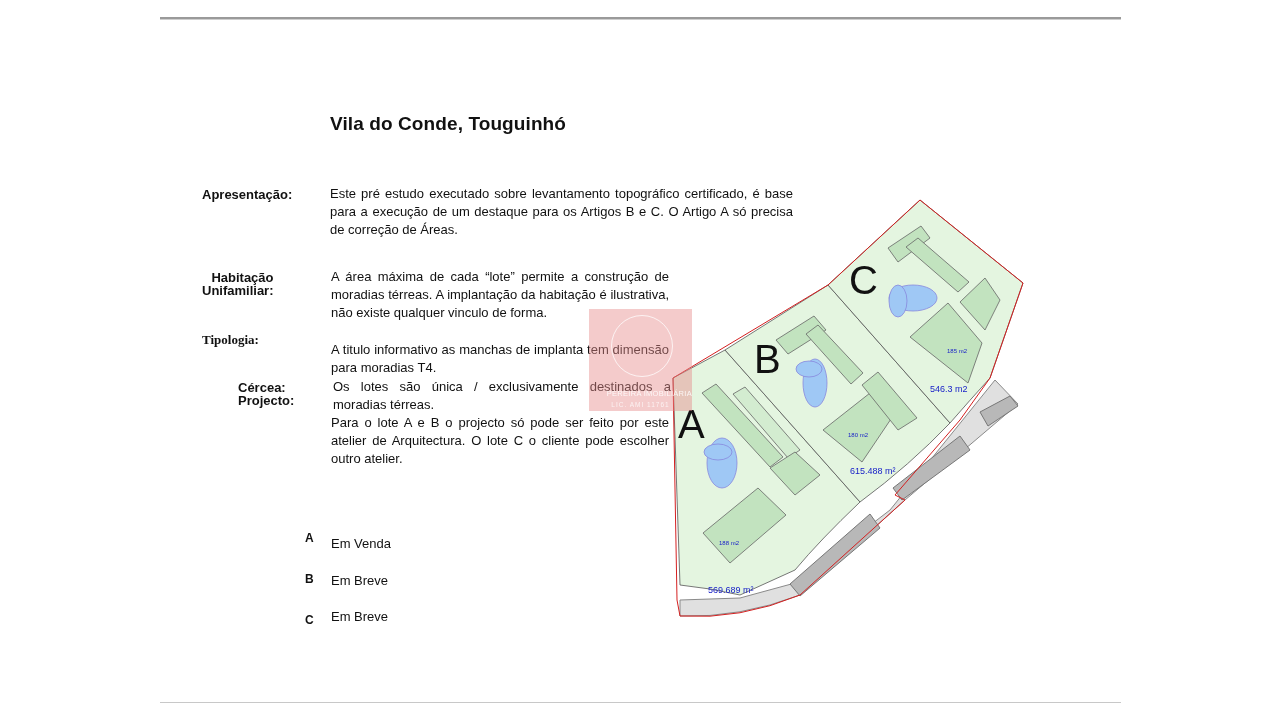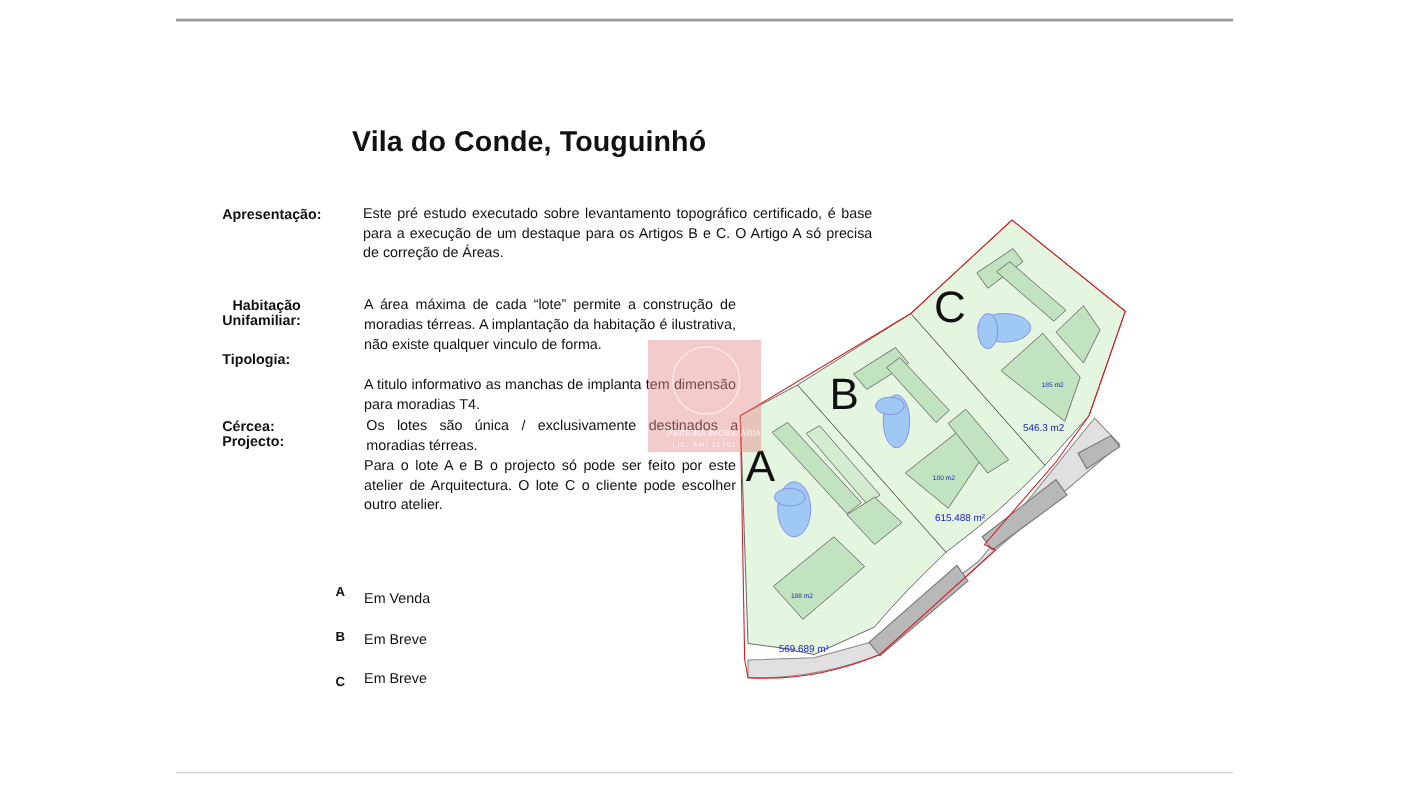--- a/index.html
+++ b/index.html
@@ -2,21 +2,21 @@
 <html><head>
   <meta charset="utf-8">
   <style>
     html, body { margin: 0; padding: 0; background: #ffffff; }
     body { width: 1280px; height: 720px; position: relative; overflow: hidden;
            font-family: "Liberation Sans", "DejaVu Sans", sans-serif; color: #111; }
     .rule-top { position: absolute; left: 160px; top: 17px; width: 961px; height: 2px;
                 background: #9a9a9a; border-bottom: 1px solid #cfcfcf; }
     .rule-bottom { position: absolute; left: 160px; top: 702px; width: 961px; height: 1px;
                    background: #c8c8c8; }
-    .title { position: absolute; left: 320px; top: 113px; font-size: 26px; font-weight: bold;
+    .title { position: absolute; left: 330px; top: 113px; font-size: 19px; font-weight: bold;
              margin: 0; letter-spacing: 0.1px; }
     .label { position: absolute; left: 202px; font-size: 13px; font-weight: bold; line-height: 13px; }
     .para { position: absolute; left: 330px; font-size: 13px; line-height: 18px; text-align: justify;
             text-align-last: left; margin: 0; }
     .p-wide { width: 463px; }
     .p-narrow { width: 338px; }
     .legend-letter { position: absolute; left: 305px; font-size: 12px; font-weight: bold; }
     .legend-text { position: absolute; left: 331px; font-size: 13px; }
     .plan { position: absolute; left: 0; top: 0; width: 1280px; height: 720px; pointer-events: none; }
     .plan .lot { pointer-events: auto; }
@@ -38,24 +38,24 @@
 
 <div class="label" style="top:188px;">Apresentação:</div>
 <p class="para p-wide" style="top:185px;">Este pré estudo executado sobre levantamento topográfico certificado, é base para a execução de um destaque para os Artigos B e C. O Artigo A só precisa de correção de Áreas.</p>
 
 <div class="label" style="top:271px;text-align:right;">
   <div>Habitação</div>
   <div>Unifamiliar:</div>
 </div>
 <p class="para p-narrow" style="top:268px; left:331px;">A área máxima de cada “lote” permite a construção de moradias térreas. A implantação da habitação é ilustrativa, não existe qualquer vinculo de forma.</p>
 
-<div class="label" style="top:320px;">Tipologia:</div>
+<div class="label" style="top:333px;font-family:Liberation Serif, serif;">Tipologia:</div>
 <p class="para p-narrow" style="top:341px; left:331px;">A titulo informativo as manchas de implanta tem dimensão para moradias T4.</p>
 
-<div class="label" style="top:381px;">
+<div class="label" style="top:381px;margin-left:36px;">
   <div>Cércea:</div>
   <div>Projecto:</div>
 </div>
 <p class="para p-narrow" style="top:378px; left:333px;">Os lotes são única / exclusivamente destinados a moradias térreas.</p>
 <p class="para p-narrow" style="top:414px; left:331px;">Para o lote A e B o projecto só pode ser feito por este atelier de Arquitectura. O lote C o cliente pode escolher outro atelier.</p>
 
 <div class="legend-letter" style="top:531px;">A</div>
 <div class="legend-text" style="top:536px;">Em Venda</div>
 <div class="legend-letter" style="top:572px;">B</div>
 <div class="legend-text" style="top:573px;">Em Breve</div>

